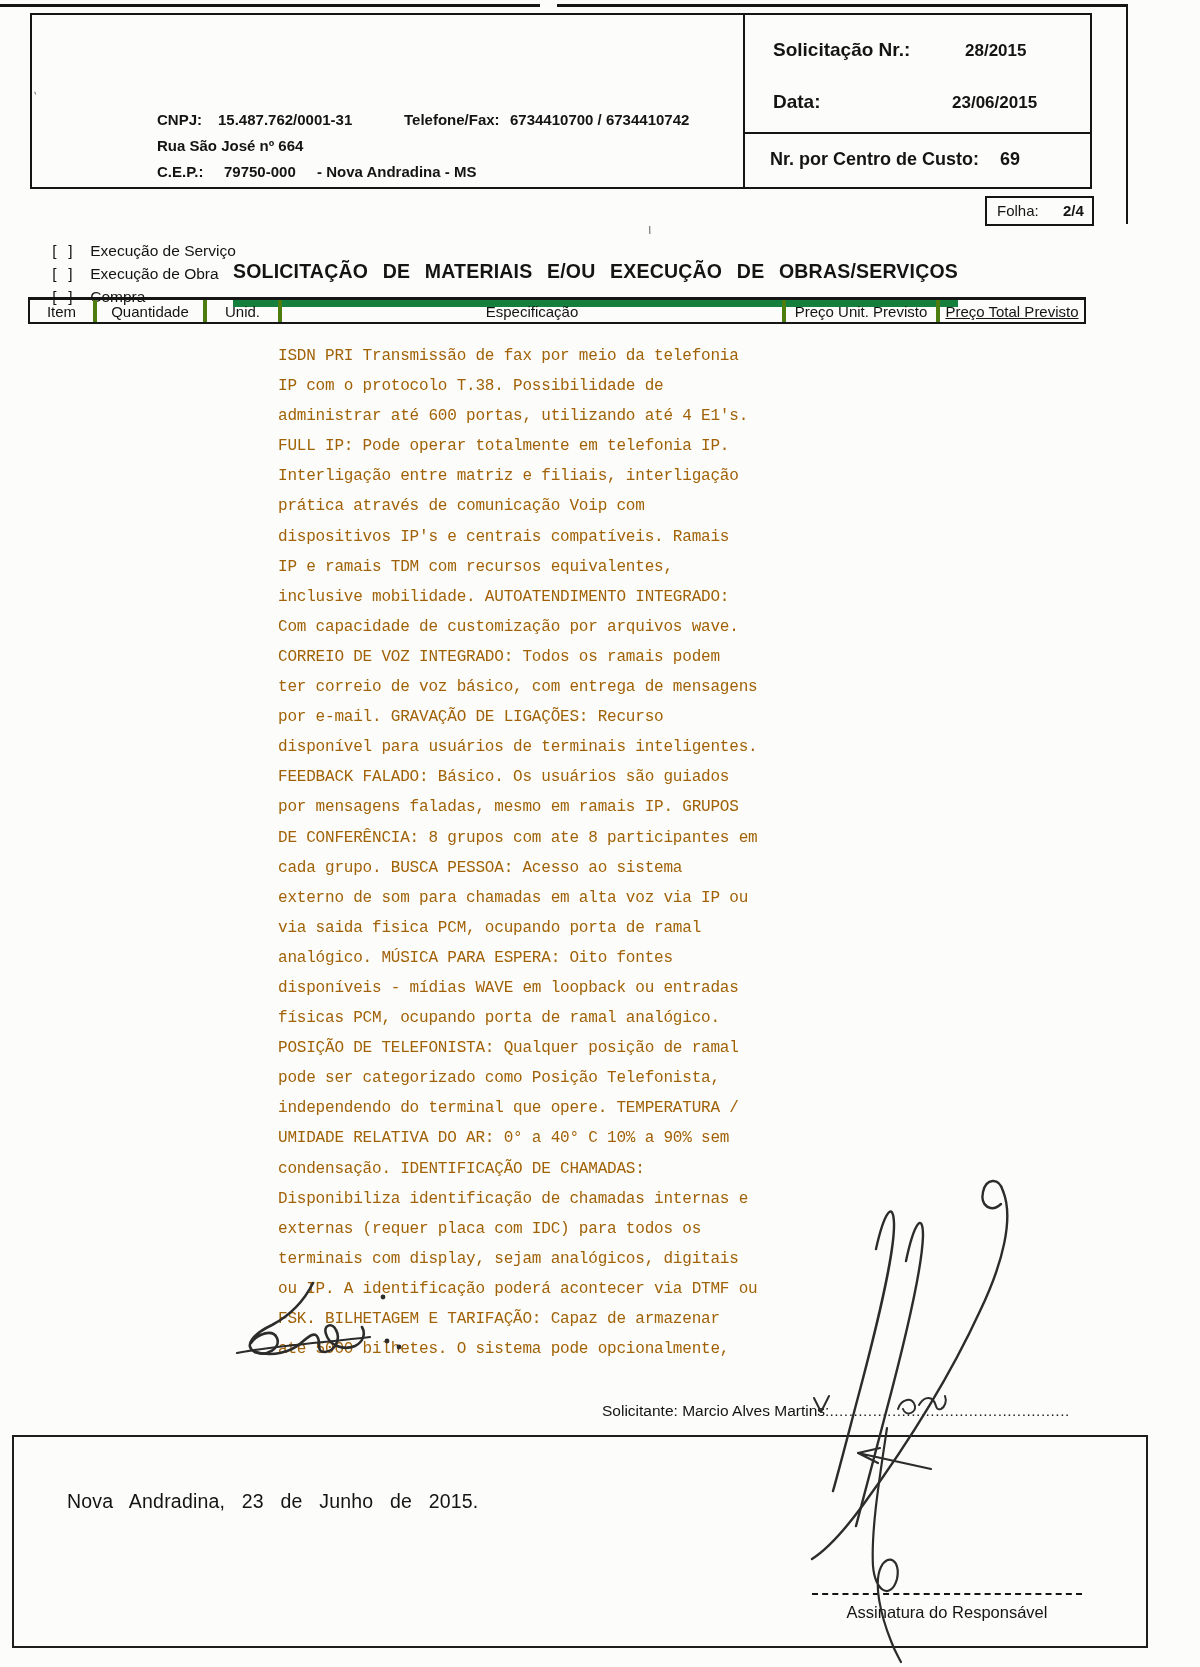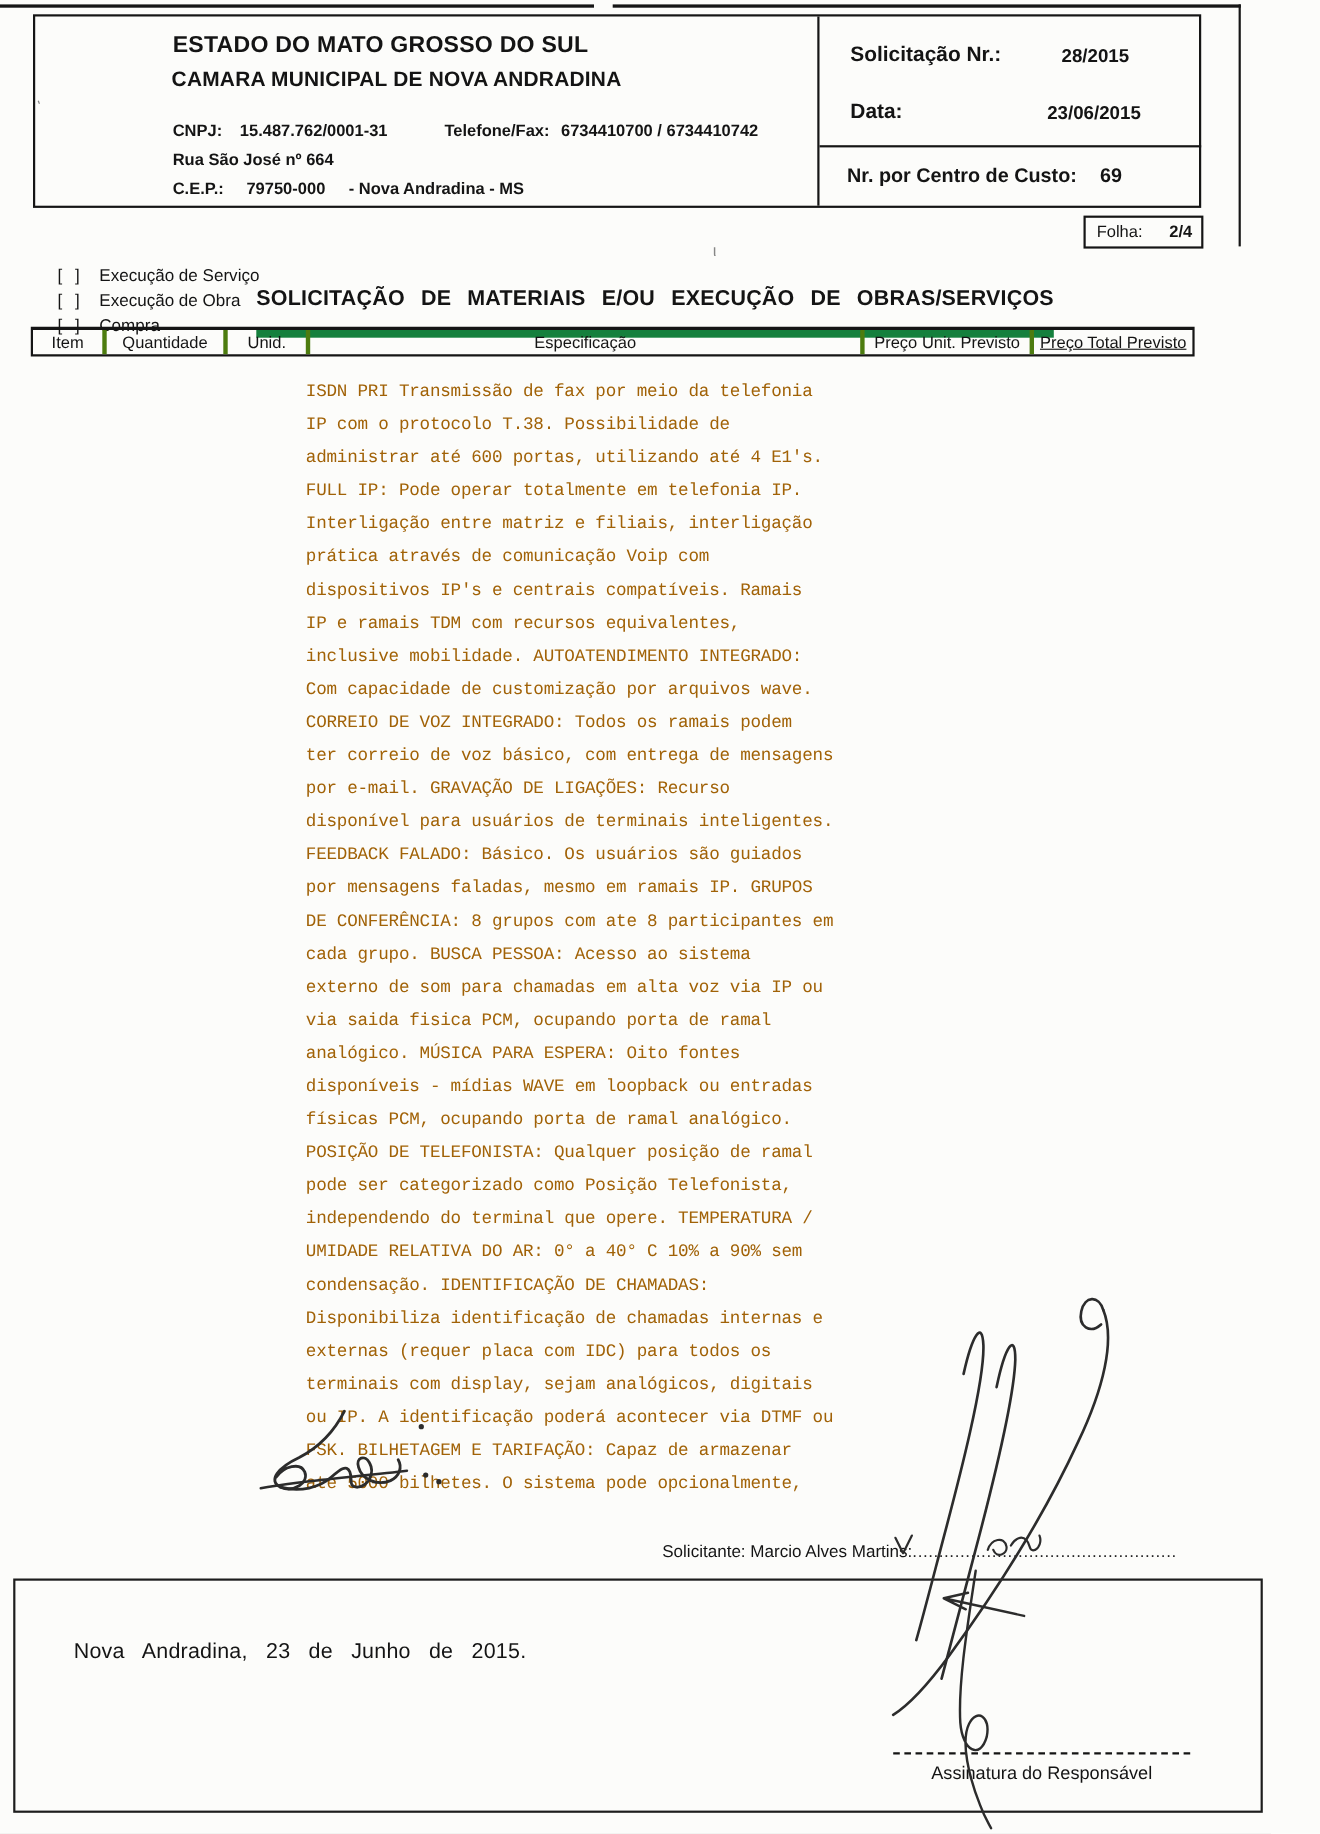--- a/index.html
+++ b/index.html
@@ -63,22 +63,20 @@
 
 <div class="page">
 
   <div class="abs scanline" style="left:0;top:4px;width:540px;height:3px;"></div>
   <div class="abs scanline" style="left:557px;top:4px;width:571px;height:3px;"></div>
   <div class="abs scanline" style="left:1126px;top:4px;width:2px;height:220px;"></div>
   <div class="abs artifact" style="left:35px;top:88px;font-size:14px;transform:rotate(-20deg);">'</div>
   <div class="abs artifact" style="left:648px;top:220px;font-size:15px;">ι</div>
 
   <div class="abs header-box">
-    <div class="abs org1 b">ESTADO DO MATO GROSSO DO SUL</div>
-    <div class="abs org2 b">CAMARA MUNICIPAL DE NOVA ANDRADINA</div>
 
     <div class="abs hl b" style="left:125px;top:96px;">CNPJ:</div>
     <div class="abs hl b" style="left:186px;top:96px;">15.487.762/0001-31</div>
     <div class="abs hl b" style="left:372px;top:96px;">Telefone/Fax:</div>
     <div class="abs hl b" style="left:478px;top:96px;">6734410700 / 6734410742</div>
     <div class="abs hl b" style="left:125px;top:122px;">Rua São José nº 664</div>
     <div class="abs hl b" style="left:125px;top:148px;">C.E.P.:</div>
     <div class="abs hl b" style="left:192px;top:148px;">79750-000</div>
     <div class="abs hl b" style="left:285px;top:148px;">- Nova Andradina - MS</div>
 

